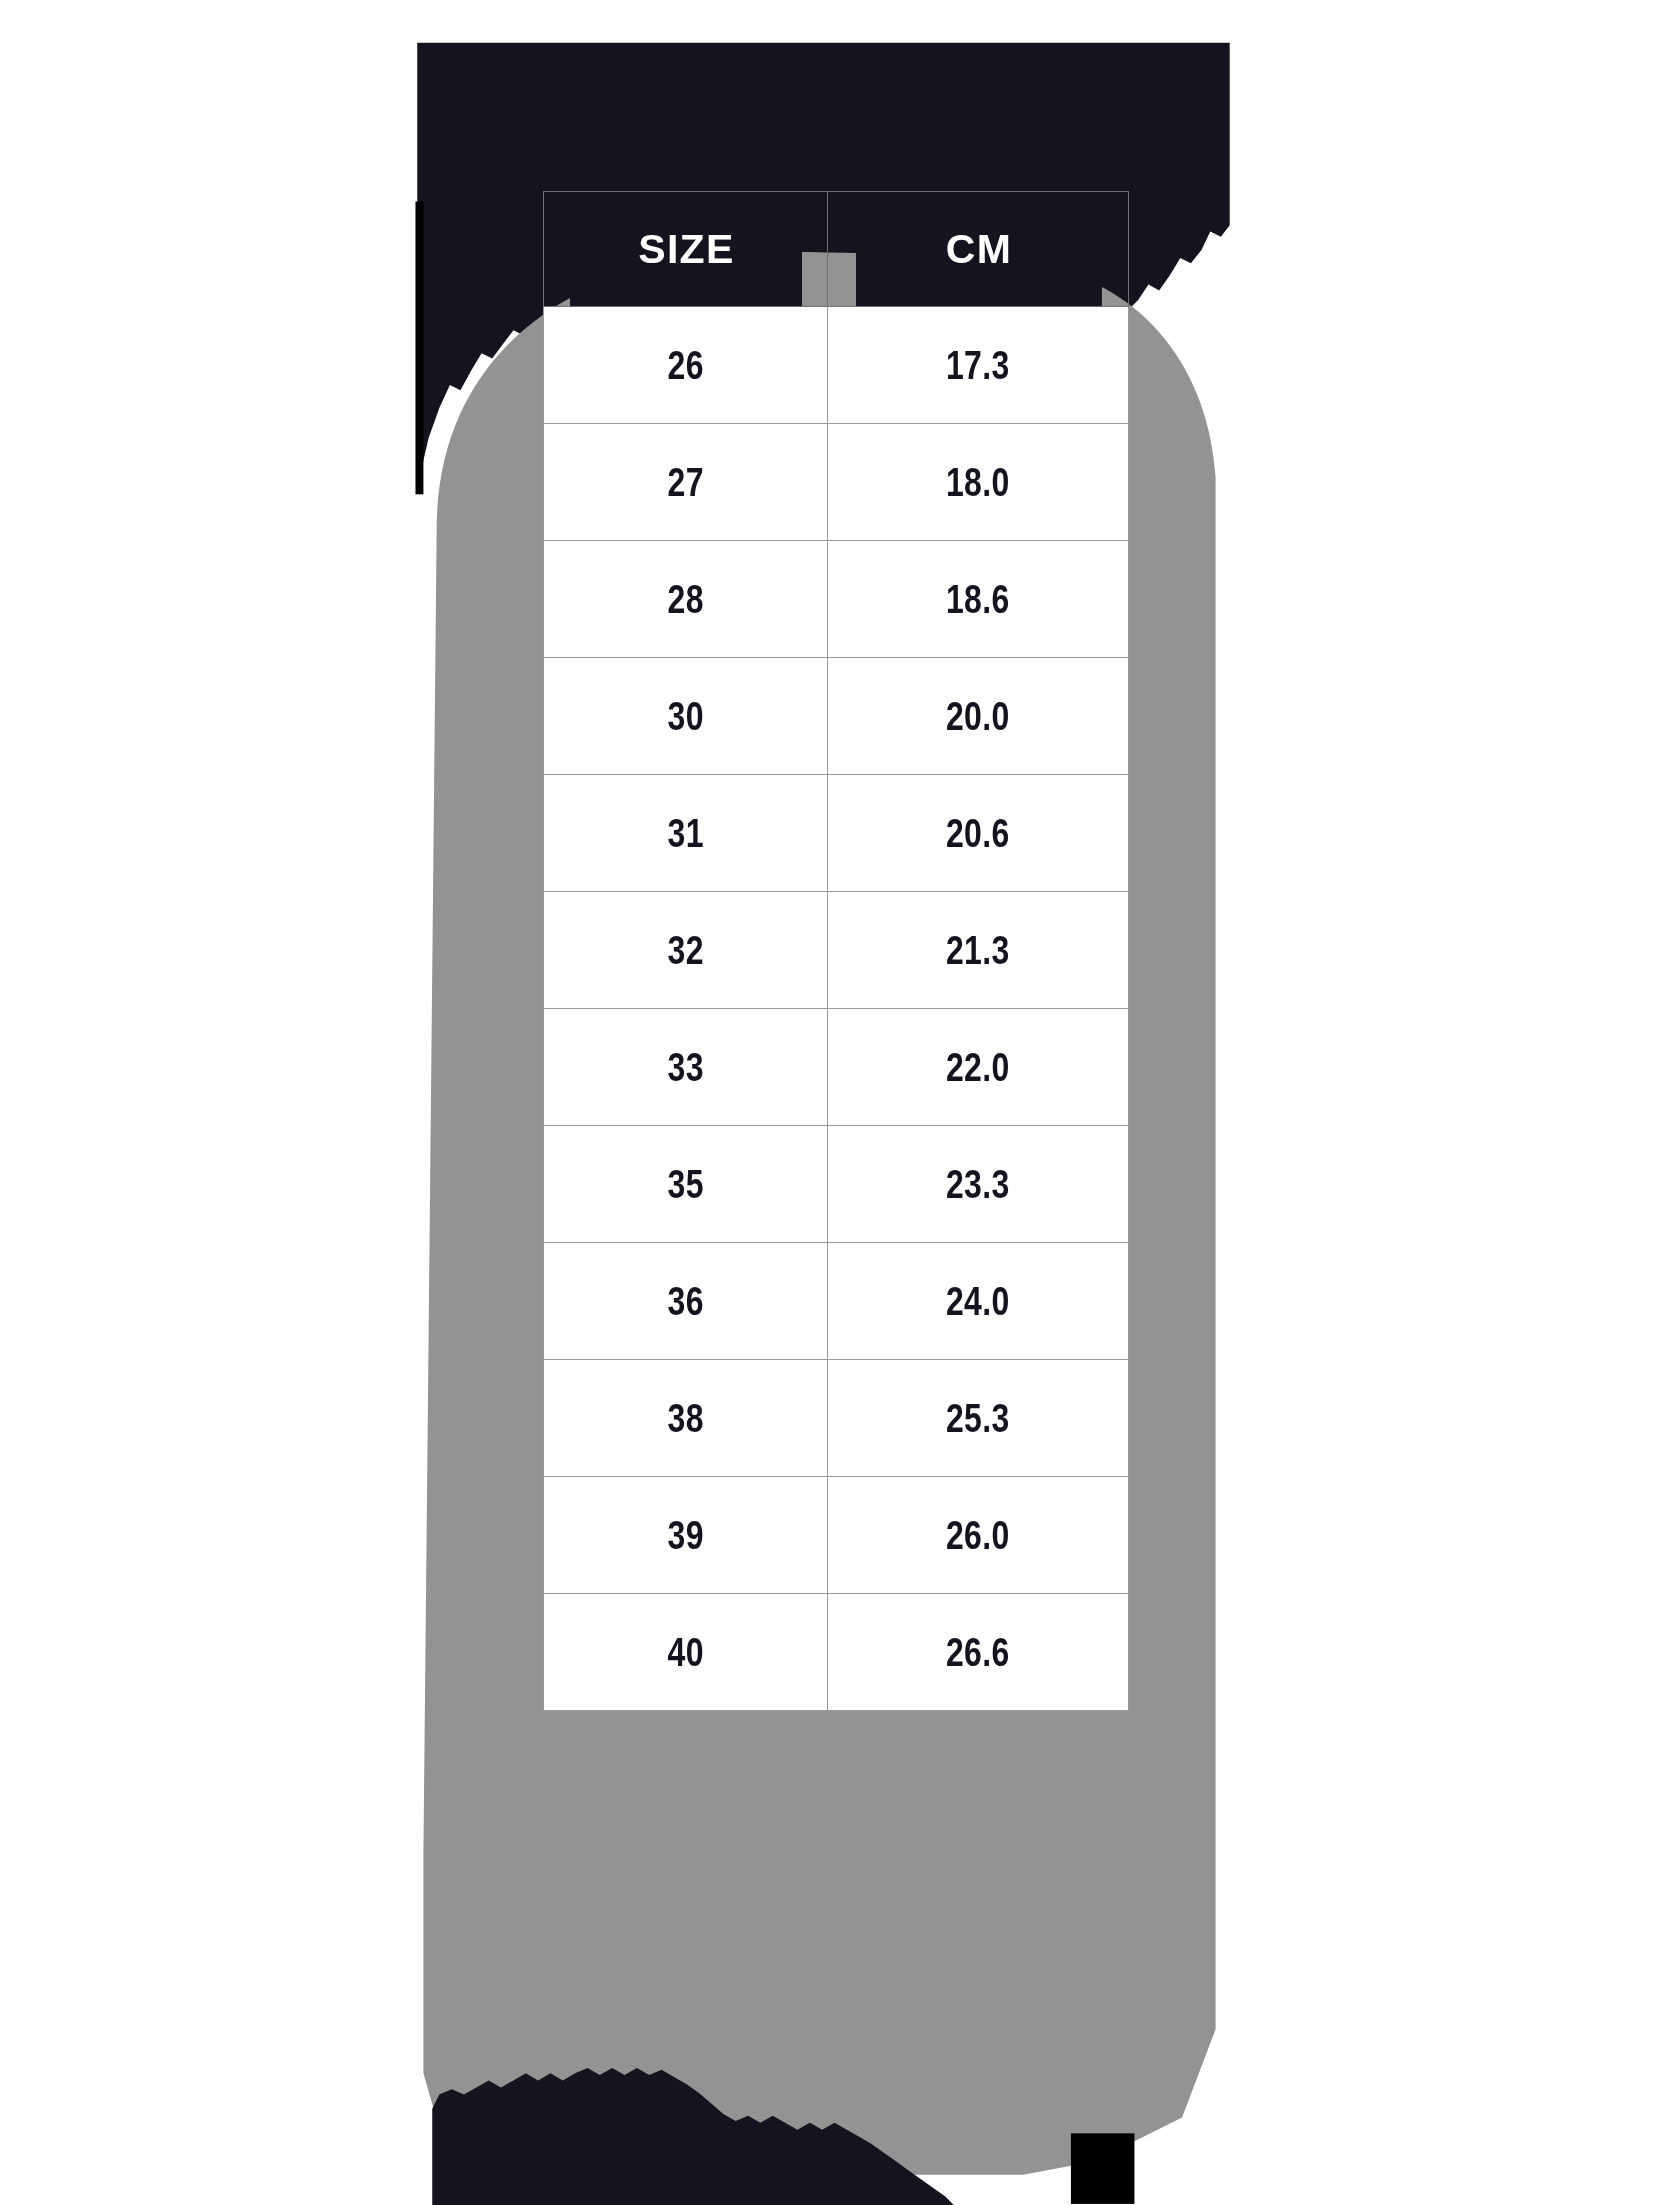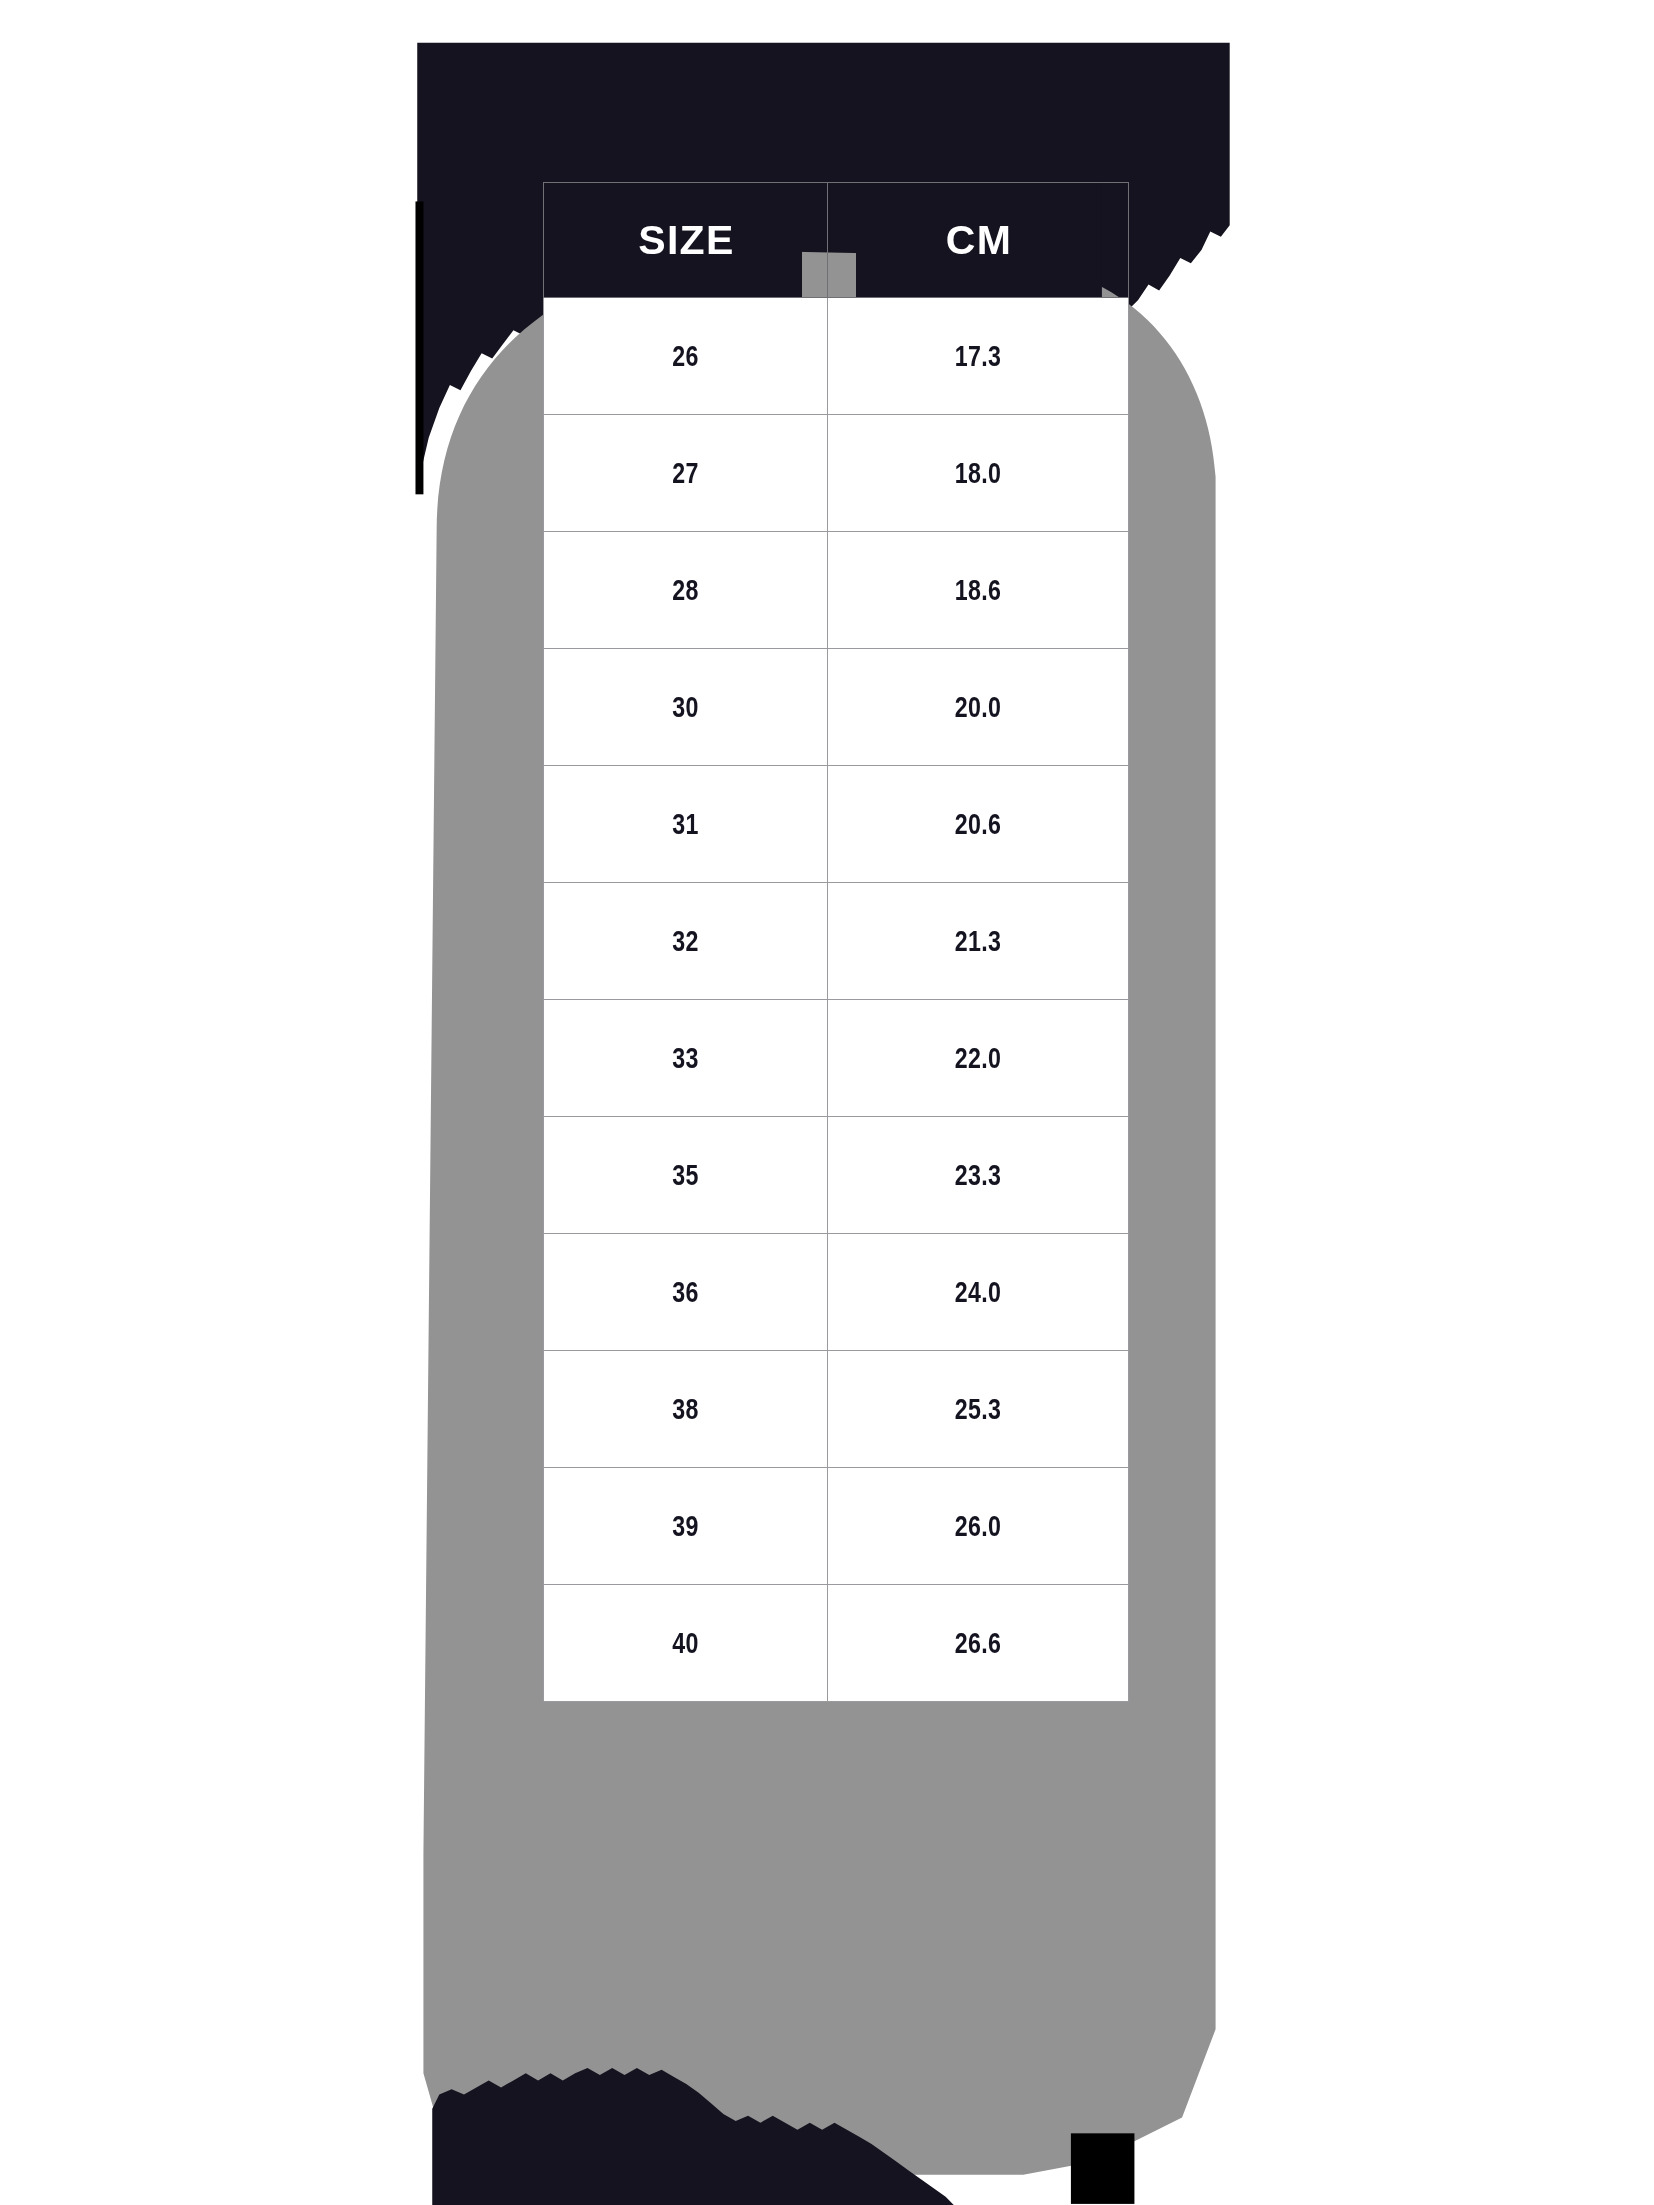--- a/index.html
+++ b/index.html
@@ -28,21 +28,21 @@
     position: absolute;
     left: 0; top: 0;
     width: 1654px;
     height: 2206px;
   }
 
   
   #size-table {
     position: absolute;
     left: 543px;
-    top: 182px;
+    top: 191px;
     width: 585px;
     border-collapse: collapse;
     table-layout: fixed;
     z-index: 5;
   }
   #size-table col.c-size { width: 284px; }
   #size-table col.c-cm   { width: 301px; }
 
   #size-table th {
     height: 114px;
@@ -60,21 +60,21 @@
   }
   #size-table th .hcell {
     display: block;
     transform: scaleX(1.22);
   }
 
   #size-table td {
     height: 116px;
     background: #ffffff;
     color: #141320;
-    font-size: 29px;
+    font-size: 40px;
     font-weight: bold;
     text-align: center;
     vertical-align: middle;
     padding: 0;
     border: 0.9px solid #9a9a9e;
   }
   #size-table td .dcell {
     display: inline-block;
     transform: scaleX(0.80);
     letter-spacing: 0.4px;

